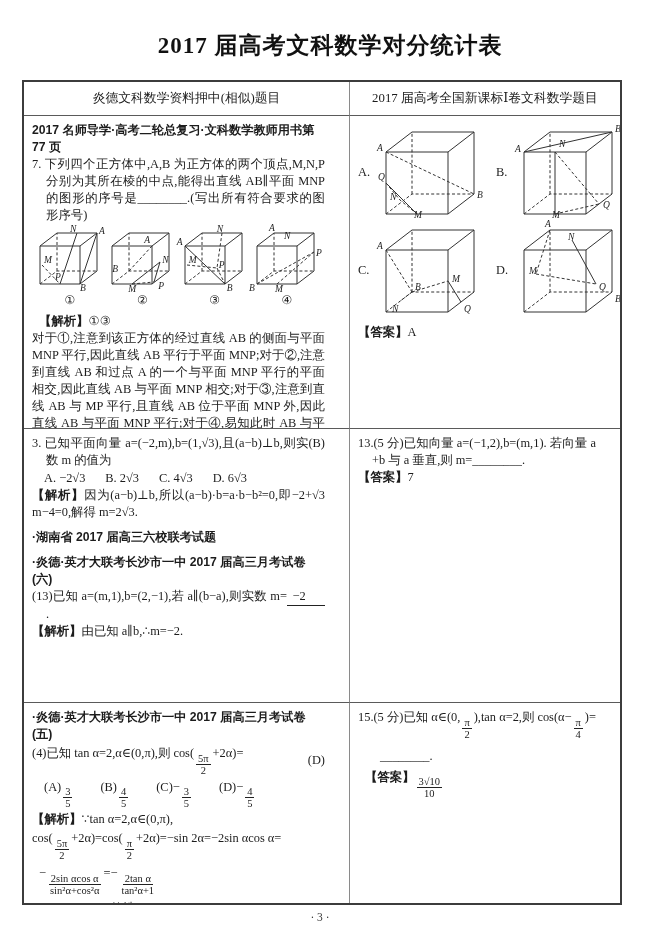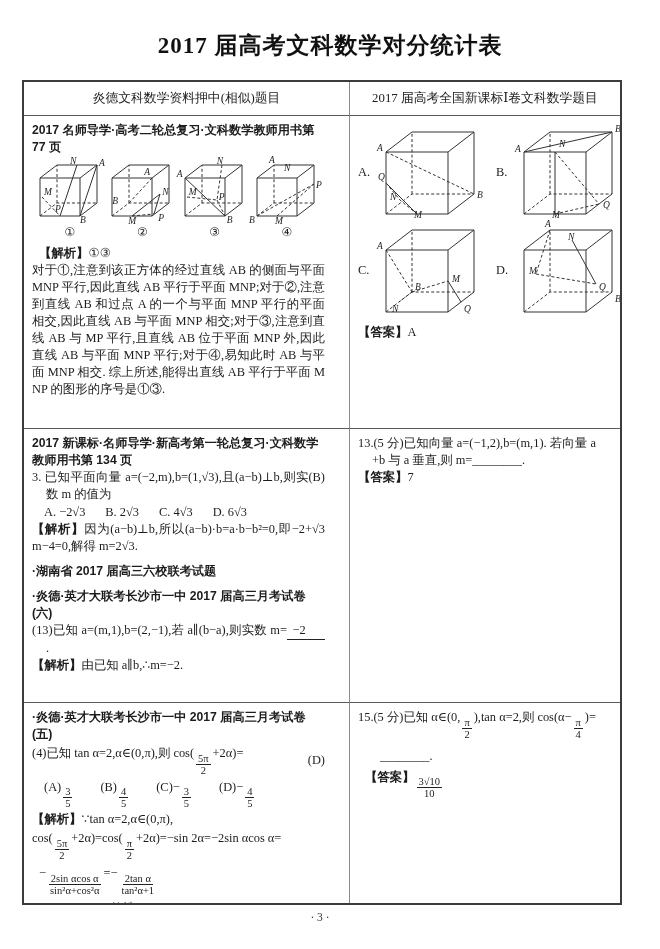--- a/index.html
+++ b/index.html
@@ -59,20 +59,21 @@
 
   <div class="doc-title">2017 届高考文科数学对分统计表</div>
 
   <div class="tbl">
 
     <div class="cell hdr">炎德文科数学资料押中(相似)题目</div>
     <div class="cell hdr last-col">2017 届高考全国新课标Ⅰ卷文科数学题目</div>
 
     <div class="cell">
       <div class="src">2017 名师导学·高考二轮总复习·文科数学教师用书第 77 页</div>
+      <div class="hang">7. 下列四个正方体中,A,B 为正方体的两个顶点,M,N,P 分别为其所在棱的中点,能得出直线 AB∥平面 MNP 的图形的序号是________.(写出所有符合要求的图形序号)</div>
 
       <div class="figrow">
 
         <div>
           <div class="fig" style="width:72px;height:62px;">
             <svg width="72" height="62" viewBox="0 0 72 62">
               <path class="s" d="M6,18 L46,18 L46,56 L6,56 Z"></path>
               <path class="s" d="M6,18 L23,5 L63,5 L46,18"></path>
               <path class="s" d="M63,5 L63,43 L46,56"></path>
               <path class="d" d="M6,56 L23,43 L63,43"></path>
@@ -250,21 +251,20 @@
           </div>
         </div>
       </div>
 
       <div class="jx mt8">
         <b>【答案】</b><span>A</span>
       </div>
     </div>
 
     <div class="cell">
-      <div class="src">2017 新课标·名师导学·新高考第一轮总复习·文科数学教师用书第 134 页</div>
       <div class="tagline">
         <div class="hang" style="flex:1;">3. 已知平面向量 a=(−2,m),b=(1,√3),且(a−b)⊥b,则实数 m 的值为</div>
         <div>(B)</div>
       </div>
       <div class="opts">
         <span>A. −2√3</span>
         <span>B. 2√3</span>
         <span>C. 4√3</span>
         <span>D. 6√3</span>
       </div>

